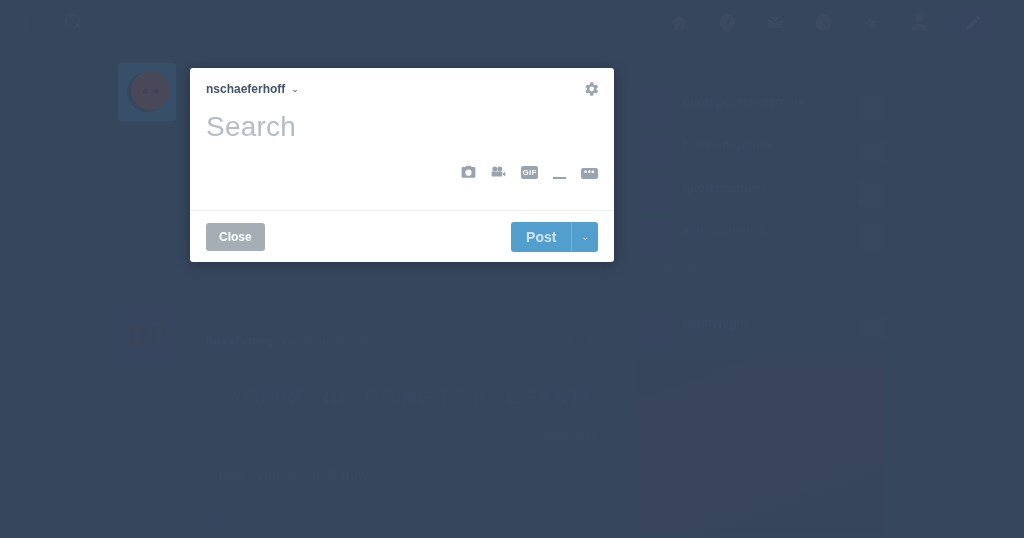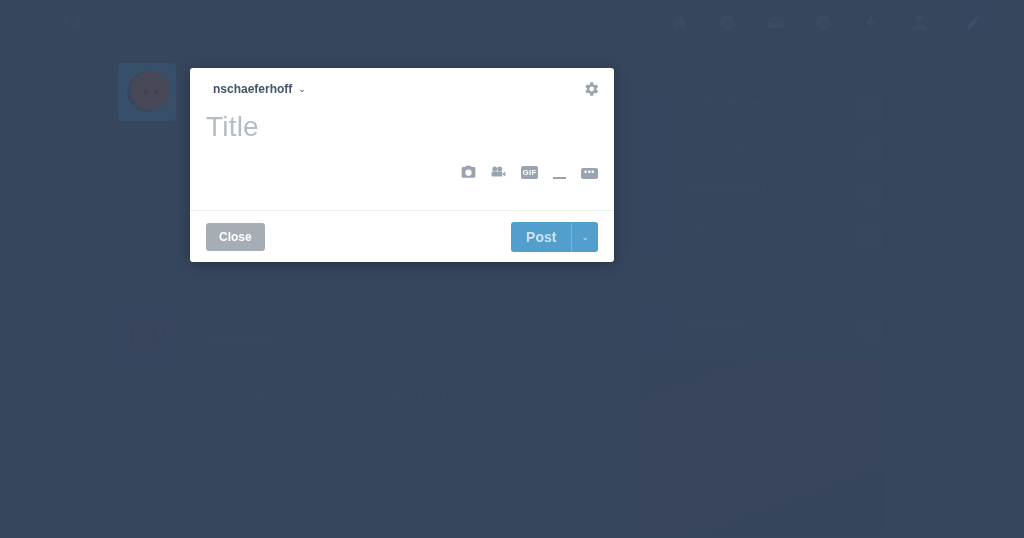--- a/index.html
+++ b/index.html
@@ -126,21 +126,21 @@
   .dialog {
     position:absolute; left:190px; top:68px; width:424px;
     background:#fff; border-radius:3px;
     box-shadow:0 2px 14px rgba(0,0,0,.28);
     display:flex; flex-direction:column;
   }
   .dlg-head {
     height:42px; display:flex; align-items:center;
     padding:0 14px 0 16px;
   }
-  .dlg-user { display:flex; align-items:center; cursor:pointer;margin-left:7px; }
+  .dlg-user { display:flex; align-items:center; cursor:pointer; }
   .dlg-user-name { color:#44546b; font-size:12px; font-weight:bold; }
   .caret { margin-left:6px; color:#44546b; font-size:9px; }
   .gear { margin-left:auto; width:18px; height:18px; }
   .gear svg { fill:#9aa4b0; }
 
   .dlg-title {
     padding:0 16px; color:#b4bcc5; font-size:28px; font-weight:300;
     font-family:"Liberation Sans", sans-serif; letter-spacing:.2px;
     line-height:34px; padding-bottom:2px;
   }
@@ -327,21 +327,21 @@
       <span class="dlg-user-name">nschaeferhoff</span>
       <span class="caret">⌄</span>
     </div>
     <div class="gear">
       <svg width="18" height="18" viewBox="0 0 24 24">
           <path d="M19.4 13a7.8 7.8 0 000-2l2.1-1.6-2-3.4-2.5 1a7.6 7.6 0 00-1.7-1L15 3H11l-.3 2.9a7.6 7.6 0 00-1.7 1l-2.5-1-2 3.4L6.6 11a7.8 7.8 0 000 2l-2.1 1.6 2 3.4 2.5-1c.5.4 1.1.8 1.7 1L11 21h4l.3-2.9c.6-.3 1.2-.6 1.7-1l2.5 1 2-3.4zM13 15.2A3.2 3.2 0 1113 8.8a3.2 3.2 0 010 6.4z"></path>
         </svg>
     </div>
   </div>
 
-  <div class="dlg-title">Title</div>
+  <div class="dlg-title">Search</div>
 
   <div class="dlg-body-area">
     <div class="media-bar">
       <span class="mb-icon">
         <svg width="15" height="14" viewBox="0 0 24 22">
             <path d="M21 3h-4l-1.5-2h-7L7 3H3a2 2 0 00-2 2v13a2 2 0 002 2h18a2 2 0 002-2V5a2 2 0 00-2-2zm-9 14a5 5 0 110-10 5 5 0 010 10z"></path>
           </svg>
       </span>
       <span class="mb-icon">
         <svg width="16" height="13" viewBox="0 0 24 18">

